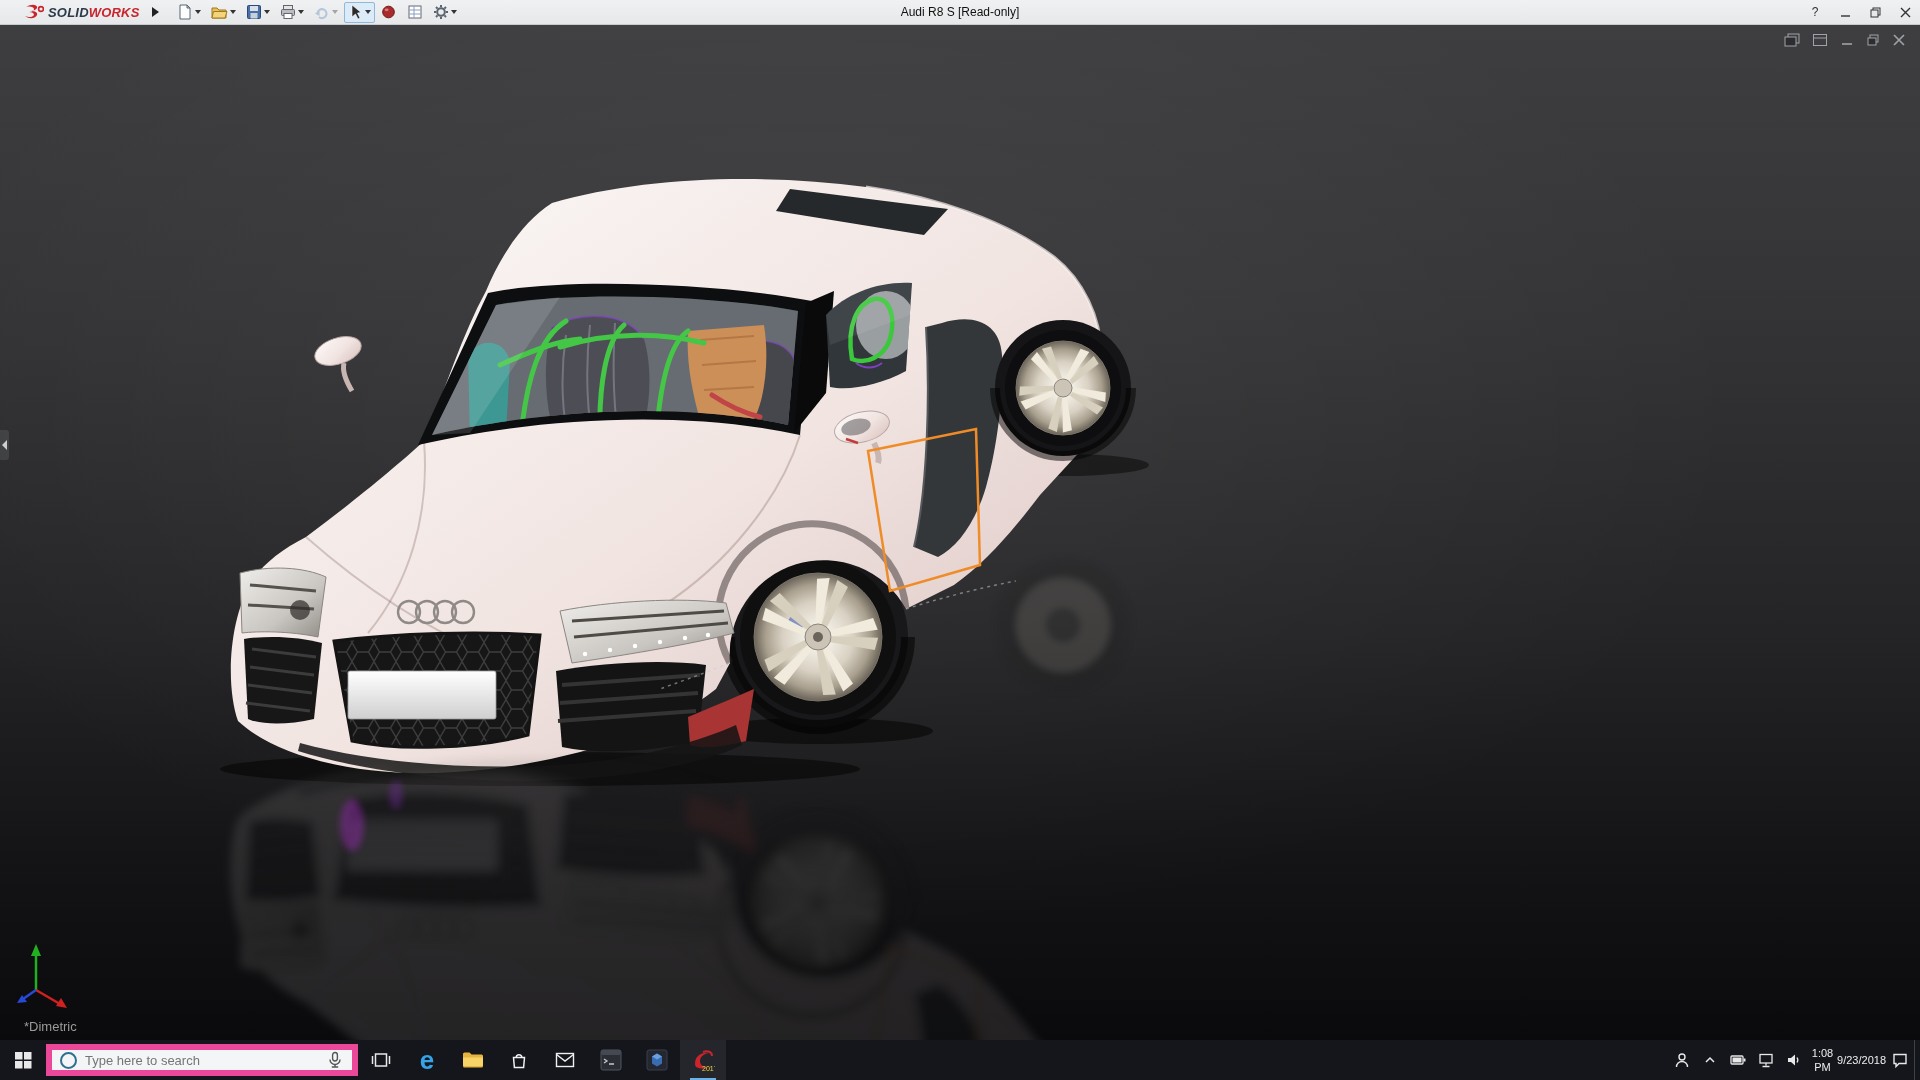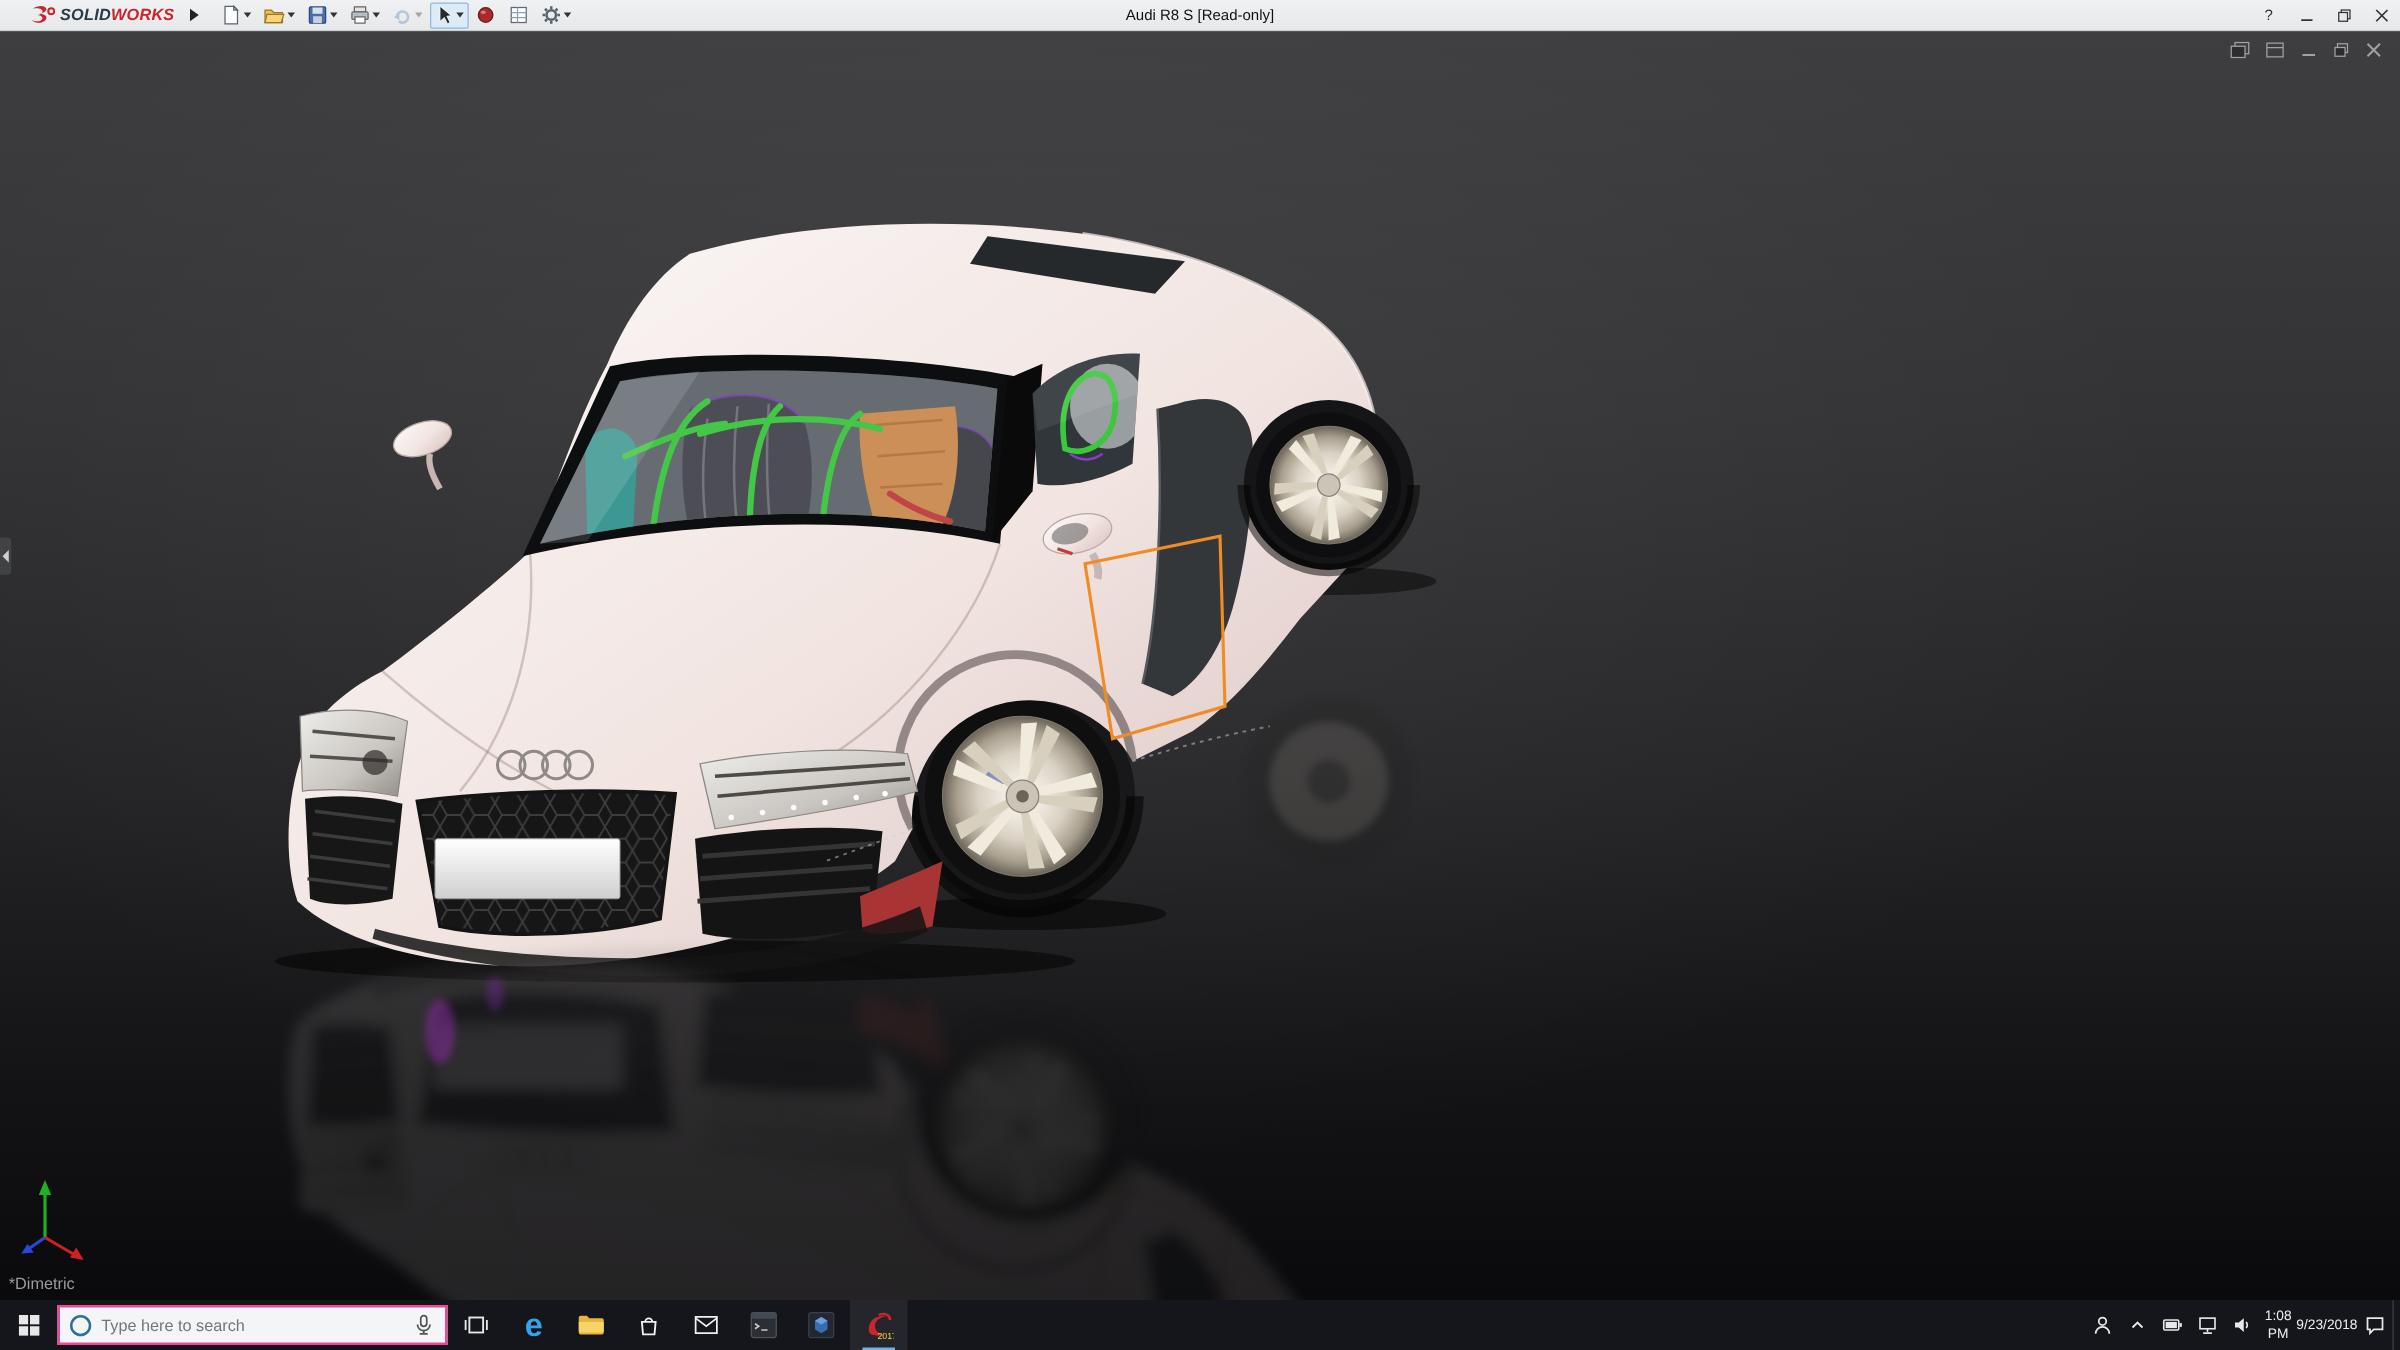--- a/index.html
+++ b/index.html
@@ -43,33 +43,33 @@
   .doc-controls { position:absolute; top:8px; right:14px; display:flex; gap:12px; opacity:.8; }
   .doc-controls svg { display:block; cursor:pointer; }
 
   .pane-tab { position:absolute; left:0; top:405px; width:9px; height:30px;
     background:rgba(120,122,126,0.25); border-radius:0 3px 3px 0;
     display:flex; align-items:center; justify-content:center; cursor:pointer; }
   .pane-tab::before { content:""; width:0; height:0; border-top:5px solid transparent;
     border-bottom:5px solid transparent; border-right:5px solid #cfcfcf; }
 
   .triad { position:absolute; left:6px; bottom:26px; }
-  .view-label { position:absolute; left:7px; bottom:6px; font-size:13px; color:#9b9b9b;text-align:right; }
+  .view-label { position:absolute; left:24px; bottom:6px; font-size:13px; color:#9b9b9b;text-align:right; }
 
   
   .taskbar {
     position:absolute; bottom:0; left:0; width:1920px; height:40px;
     background:#14161b; display:flex; align-items:stretch; z-index:40;
   }
   .tk-btn { width:46px; display:flex; align-items:center; justify-content:center;
             background:transparent; border:none; cursor:pointer; position:relative; }
   .tk-btn.running { background:rgba(255,255,255,0.07); }
   .tk-btn.running::after { content:""; position:absolute; bottom:0; left:10px; right:10px;
             height:2px; background:#6cb2e8; }
-  .searchbox { width:312px; margin:4px 0; background:#f4f5f6; border:2px solid #ec4899;
+  .searchbox { width:312px; margin:4px 0; background:#f4f5f6; border:6px solid #ec4899;
                display:flex; align-items:center; gap:8px; padding:0 8px; }
   .searchbox input { flex:1; border:none; outline:none; background:transparent;
                      font-size:13px; color:#222; font-family:"Liberation Sans",sans-serif; }
   .cortana-ring { width:17px; height:17px; border:2px solid #2f6f8f; border-radius:50%; flex:0 0 auto; }
   .tk-spacer { flex:1; }
   .tray-btn { width:28px; display:flex; align-items:center; justify-content:center;
               background:transparent; border:none; cursor:pointer; }
   .clock { width:78px; display:flex; flex-direction:row; align-items:center; justify-content:center;
            color:#eee; font-size:11px; line-height:14px; background:transparent; border:none; cursor:pointer; }
   .show-desktop { width:6px; border-left:1px solid #3c4048; cursor:pointer; }

